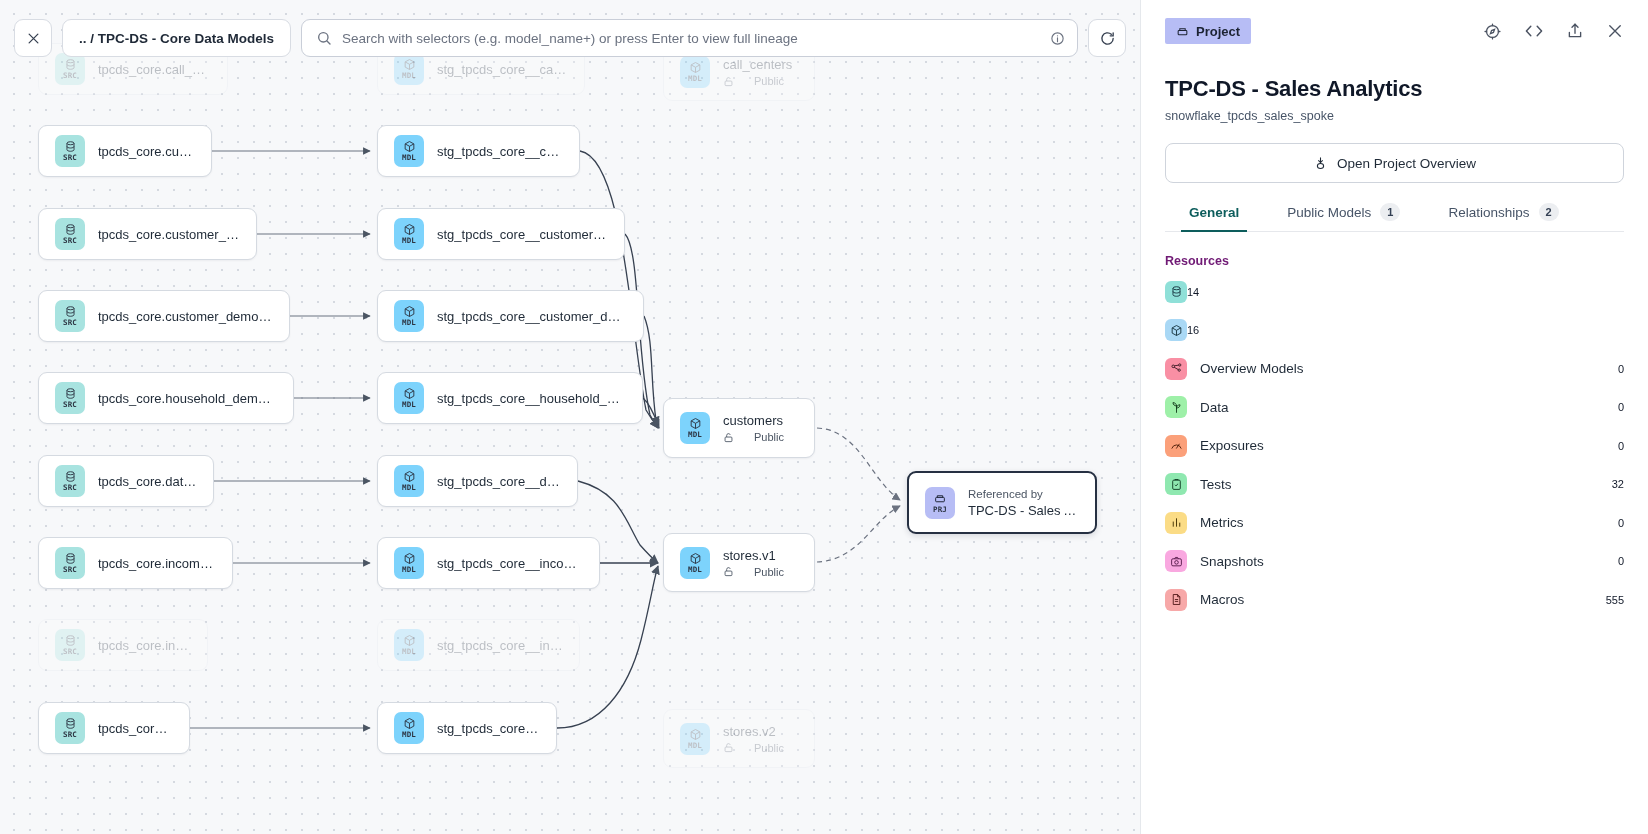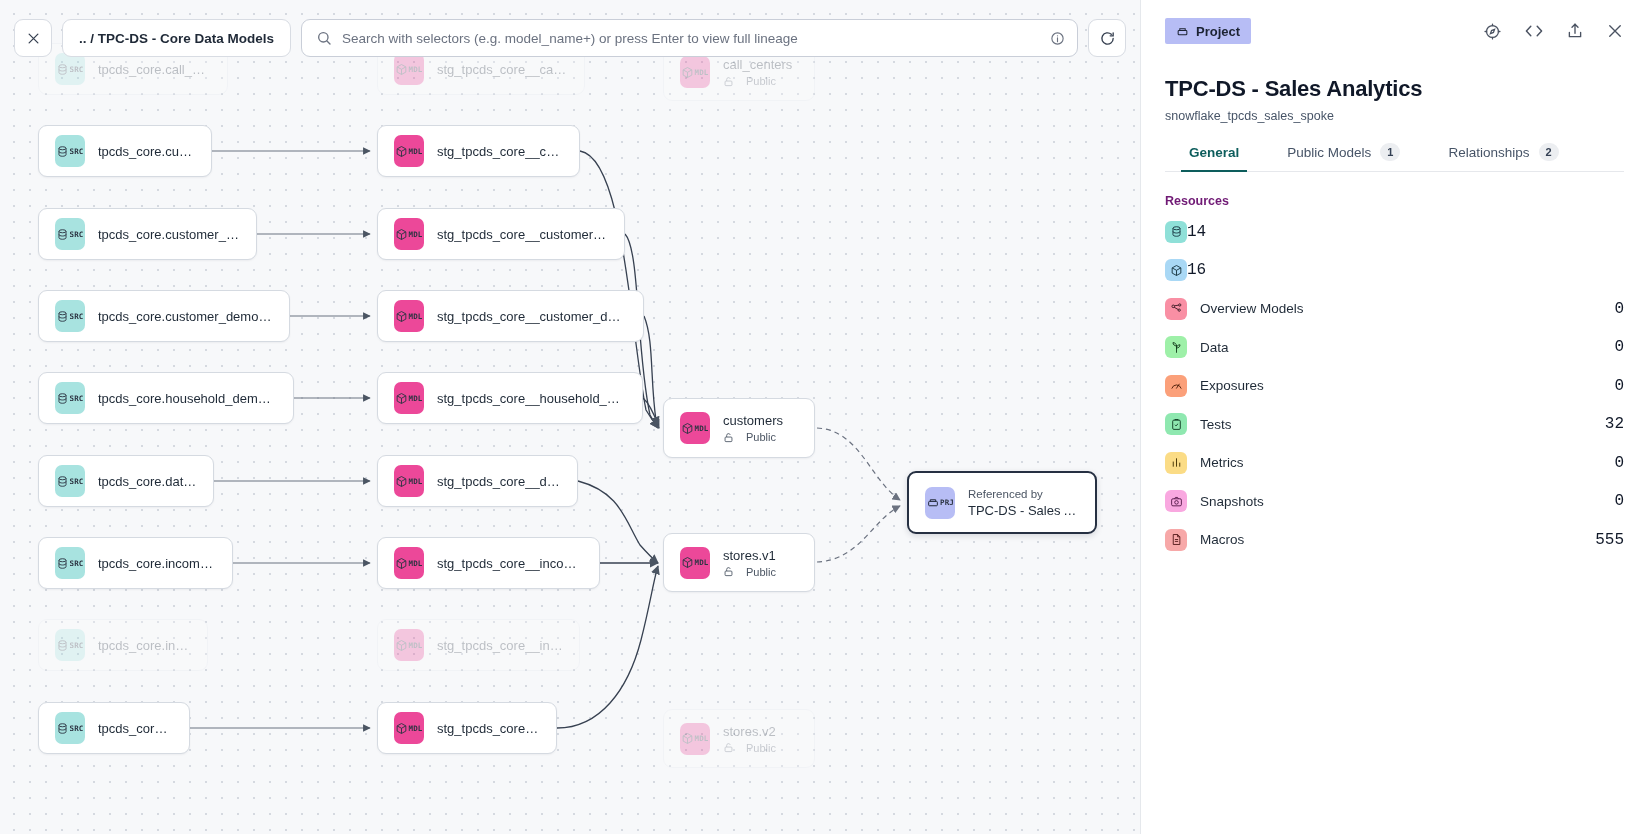--- a/index.html
+++ b/index.html
@@ -51,31 +51,31 @@
   .node {
     position: absolute; background: #fff; border: 1px solid #d5dae1; border-radius: 9px;
     display: flex; align-items: center; gap: 13px; padding: 0 16px;
     box-shadow: 0 1px 2px rgba(16,24,40,.05);
     cursor: pointer; z-index: 5;
   }
   .node.faded { opacity: .28; box-shadow: none; border-color: #e3e7ec; background: #fcfcfd; }
   .node.selected { border: 2px solid #263042; box-shadow: 0 2px 6px rgba(16,24,40,.14); z-index: 8; }
   .badge {
     width: 30px; height: 32px; border-radius: 7px; flex: none;
-    display: flex; flex-direction: row; align-items: center; justify-content: center;
+    display: flex; flex-direction: column; align-items: center; justify-content: center;
     gap: 0px; line-height: 1;
   }
   .badge.src { background: #a8e3e0; }
-  .badge.mdl { background: #ec4899; }
+  .badge.mdl { background: #7dd3fc; }
   .badge.prj { background: #b7bdf5; }
   .badge .bk { font-size: 7.5px; font-weight: 700; color: #2c3442; letter-spacing: .2px;
                font-family: "DejaVu Sans Mono", monospace; margin-top: 1px; }
   .node-text { display: flex; flex-direction: column; gap: 3px; min-width: 0; }
   .node-title { font-size: 13px; color: #1f2a37; white-space: nowrap; overflow: hidden; text-overflow: ellipsis; }
-  .node-sub { font-size: 11px; color: #4b5563; display: flex; align-items: center; gap: 12px; }
+  .node-sub { font-size: 11px; color: #4b5563; display: flex; align-items: center; gap: 20px; }
   .node-kicker { font-size: 11.5px; color: #4b5563; }
 
   
   .panel {
     width: 508px; height: 834px; background: #fff; border-left: 1px solid #e5e8ec;
     padding: 16px 24px 0 24px; position: relative; flex: none;
   }
   .panel-head { display: flex; align-items: center; justify-content: space-between; height: 30px; }
   .chip {
     background: #b7bdf5; color: #1c2333; border-radius: 2px; height: 26px;
@@ -103,21 +103,21 @@
   .tab-count {
     background: #eceef1; color: #344054; border-radius: 9px; font-size: 11px;
     padding: 2px 7px; font-weight: 600; line-height: 1.3;
   }
   .sec-title { font-size: 12.5px; font-weight: 700; color: #701a75; margin-top: 22px; }
   .res-row {
     display: flex; align-items: center; height: 30.5px; margin-top: 8px; cursor: pointer;
   }
   .res-ico { width: 22px; height: 22px; border-radius: 6px; display: flex; align-items: center; justify-content: center; flex: none; }
   .res-label { font-size: 13.5px; color: #1f2a37; margin-left: 13px; flex: 1; }
-  .res-val { font-size: 16px; color: #101828; font-family: Liberation Mono, monospace; }
+  .res-val { font-size: 11px; color: #101828; }
   svg { display: block; }
 </style>
 </head>
 <body>
 
 <div id="app">
 
   <div class="canvas-wrap">
 
     <svg class="edges" viewBox="0 0 1140 834">
@@ -578,20 +578,28 @@
           <svg width="18" height="18" viewBox="0 0 24 24" stroke="#4a5261" stroke-width="1.8" fill="none" stroke-linecap="round">
             <path d="M5 5 L19 19 M19 5 L5 19"></path>
           </svg>
         </span>
       </span>
     </div>
 
     <div class="panel-title">TPC-DS - Sales Analytics</div>
     <div class="panel-sub">snowflake_tpcds_sales_spoke</div>
 
+    <div class="overview-btn">
+      <svg width="15" height="15" viewBox="0 0 24 24" fill="none" stroke="#1f2a37" stroke-width="1.7" stroke-linecap="round">
+        <path d="M12 3v7"></path>
+          <path d="M9 7.5l3 3 3-3"></path>
+          <ellipse cx="12" cy="16" rx="5" ry="4"></ellipse>
+      </svg>
+      <span>Open Project Overview</span>
+    </div>
 
     <div class="tabs" id="tabs">
         <div class="tab active">
           <span>General</span>
         </div>
         <div class="tab">
           <span>Public Models</span>
           <span class="tab-count">1</span>
         </div>
         <div class="tab">

